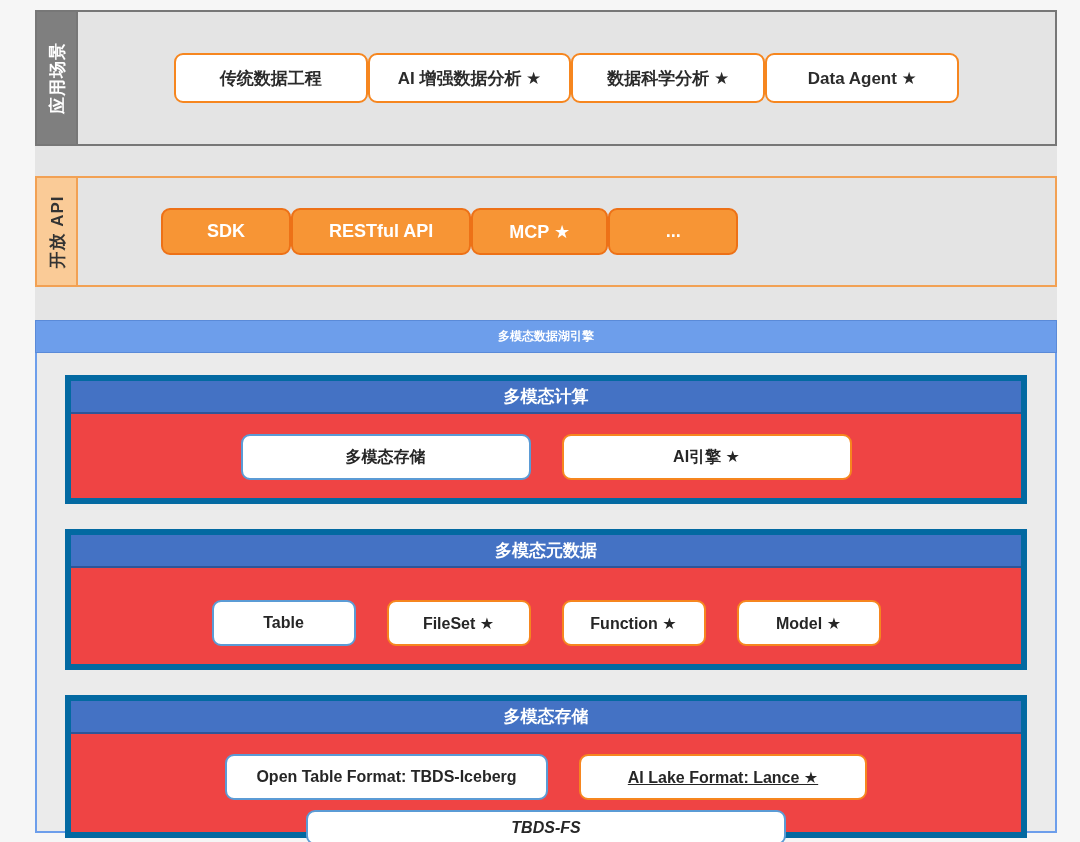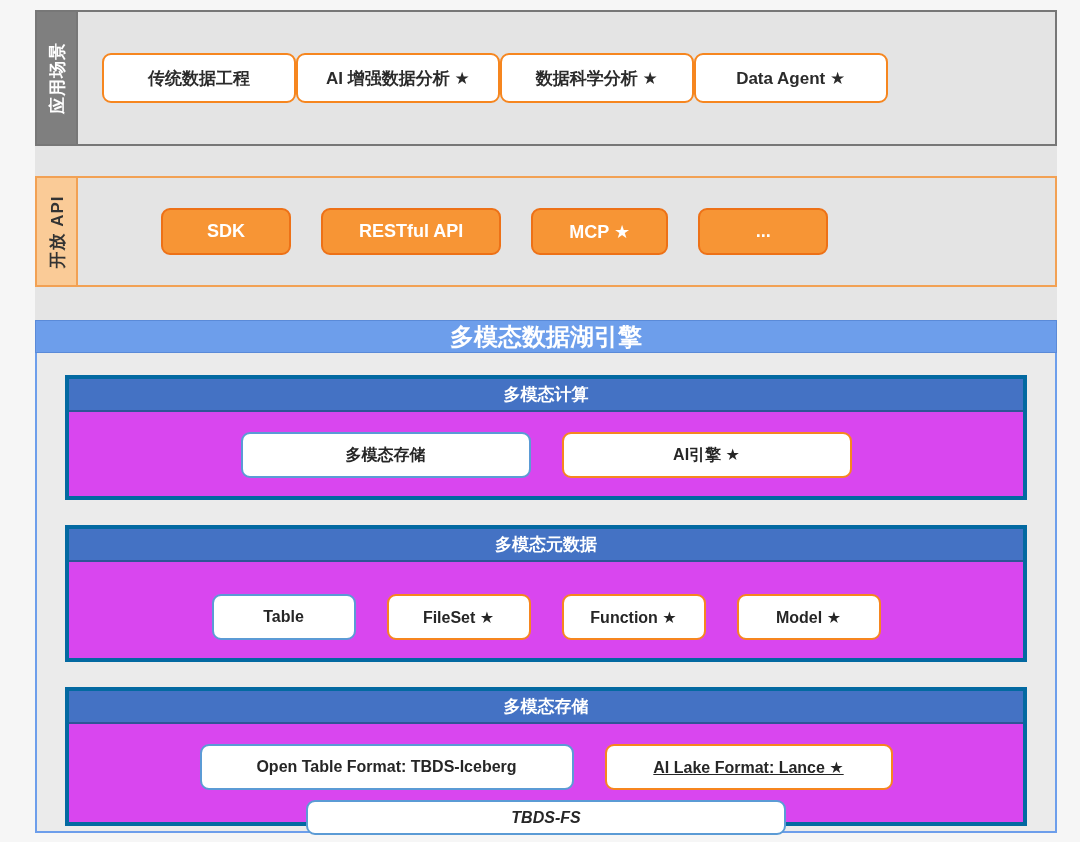--- a/index.html
+++ b/index.html
@@ -36,22 +36,22 @@
   .vtext {
     position:absolute; left:50%; top:50%;
     transform:translate(-50%,-50%) rotate(-90deg);
     white-space:nowrap;
     font-size:17px; font-weight:bold; letter-spacing:1px;
   }
   .band-scenarios .vtext { color:#ffffff; }
   .band-api .vtext { color:#333333; }
 
   .band-body { flex:1; display:flex; align-items:center; }
-  .band-scenarios .band-body { justify-content:flex-start; padding:0 24px;border-radius:32px; }
-  .band-api .band-body { justify-content:flex-start; padding-left:83px; gap:30px; }
+  .band-scenarios .band-body { justify-content:center; padding:0 16px;border-radius:32px; }
+  .band-api .band-body { justify-content:flex-start; padding-left:83px; }
 
   .pill {
     height:50px; min-width:194px; padding:0 28px;
     background:#ffffff;
     border:2px solid #f6861f; border-radius:9px;
     display:flex; align-items:center; justify-content:center;
     font-size:17px; font-weight:bold; color:#2b2b2b;
     white-space:nowrap;
   }
   .api-btn {
@@ -63,32 +63,32 @@
     white-space:nowrap;
   }
 
   
   .engine { width:100%; }
   .engine-header {
     height:33px;
     background:#6d9eeb;
     border:1px solid #5a8ad8;
     display:flex; align-items:center; justify-content:center;
-    color:#ffffff; font-size:24px; font-weight:bold;
+    color:#ffffff; font-size:12px; font-weight:bold;
   }
   .engine-body {
     border:2px solid #6d9eeb;
     border-top:none;
     background:#ebebeb;
     height:480px;
     padding:22px 28px 0 28px;
     display:flex; flex-direction:column; gap:25px;
   }
 
-  .grp { border:4px solid #0369a1; background:#d946ef; }
+  .grp { border:6px solid #0369a1; background:#ef4444; }
   .grp-header {
     height:33px;
     background:#4472c4;
     border-bottom:2px solid #2f5597;
     display:flex; align-items:center; justify-content:center;
     color:#ffffff; font-size:17px; font-weight:bold;
   }
   .grp-body { padding:20px 0 18px 0; display:flex; flex-direction:column; align-items:center; gap:10px; }
   .grp-row { display:flex; justify-content:center; gap:31px; }
 
@@ -98,21 +98,21 @@
     border-radius:9px;
     display:flex; align-items:center; justify-content:center;
     font-size:16px; font-weight:bold; color:#262626;
     white-space:nowrap; padding:0 22px;
   }
   .eng-btn.accent-blue   { border:2px solid #5b9bd5; }
   .eng-btn.accent-orange { border:2px solid #f6861f; }
 
   .g0 .eng-btn { width:290px; }
   .g1 .eng-btn { min-width:144px; padding:16px 26px;margin-top:12px; }
-  .g2 .grp-row.r0 .eng-btn:nth-child(1) { width:374px; }
+  .g2 .grp-row.r0 .eng-btn:nth-child(1) { width:323px; }
   .g2 .grp-row.r0 .eng-btn:nth-child(2) { width:288px;text-decoration:underline; }
   .g2 .grp-body { padding-bottom:0; }
   .g2 .grp-row.r1 { margin-bottom:-13px; position:relative; z-index:2; }
   .g2 .grp-row.r1 .eng-btn { width:480px; height:35px;font-style:italic; }
 </style>
 </head>
 <body>
 
 <div class="diagram">
 

